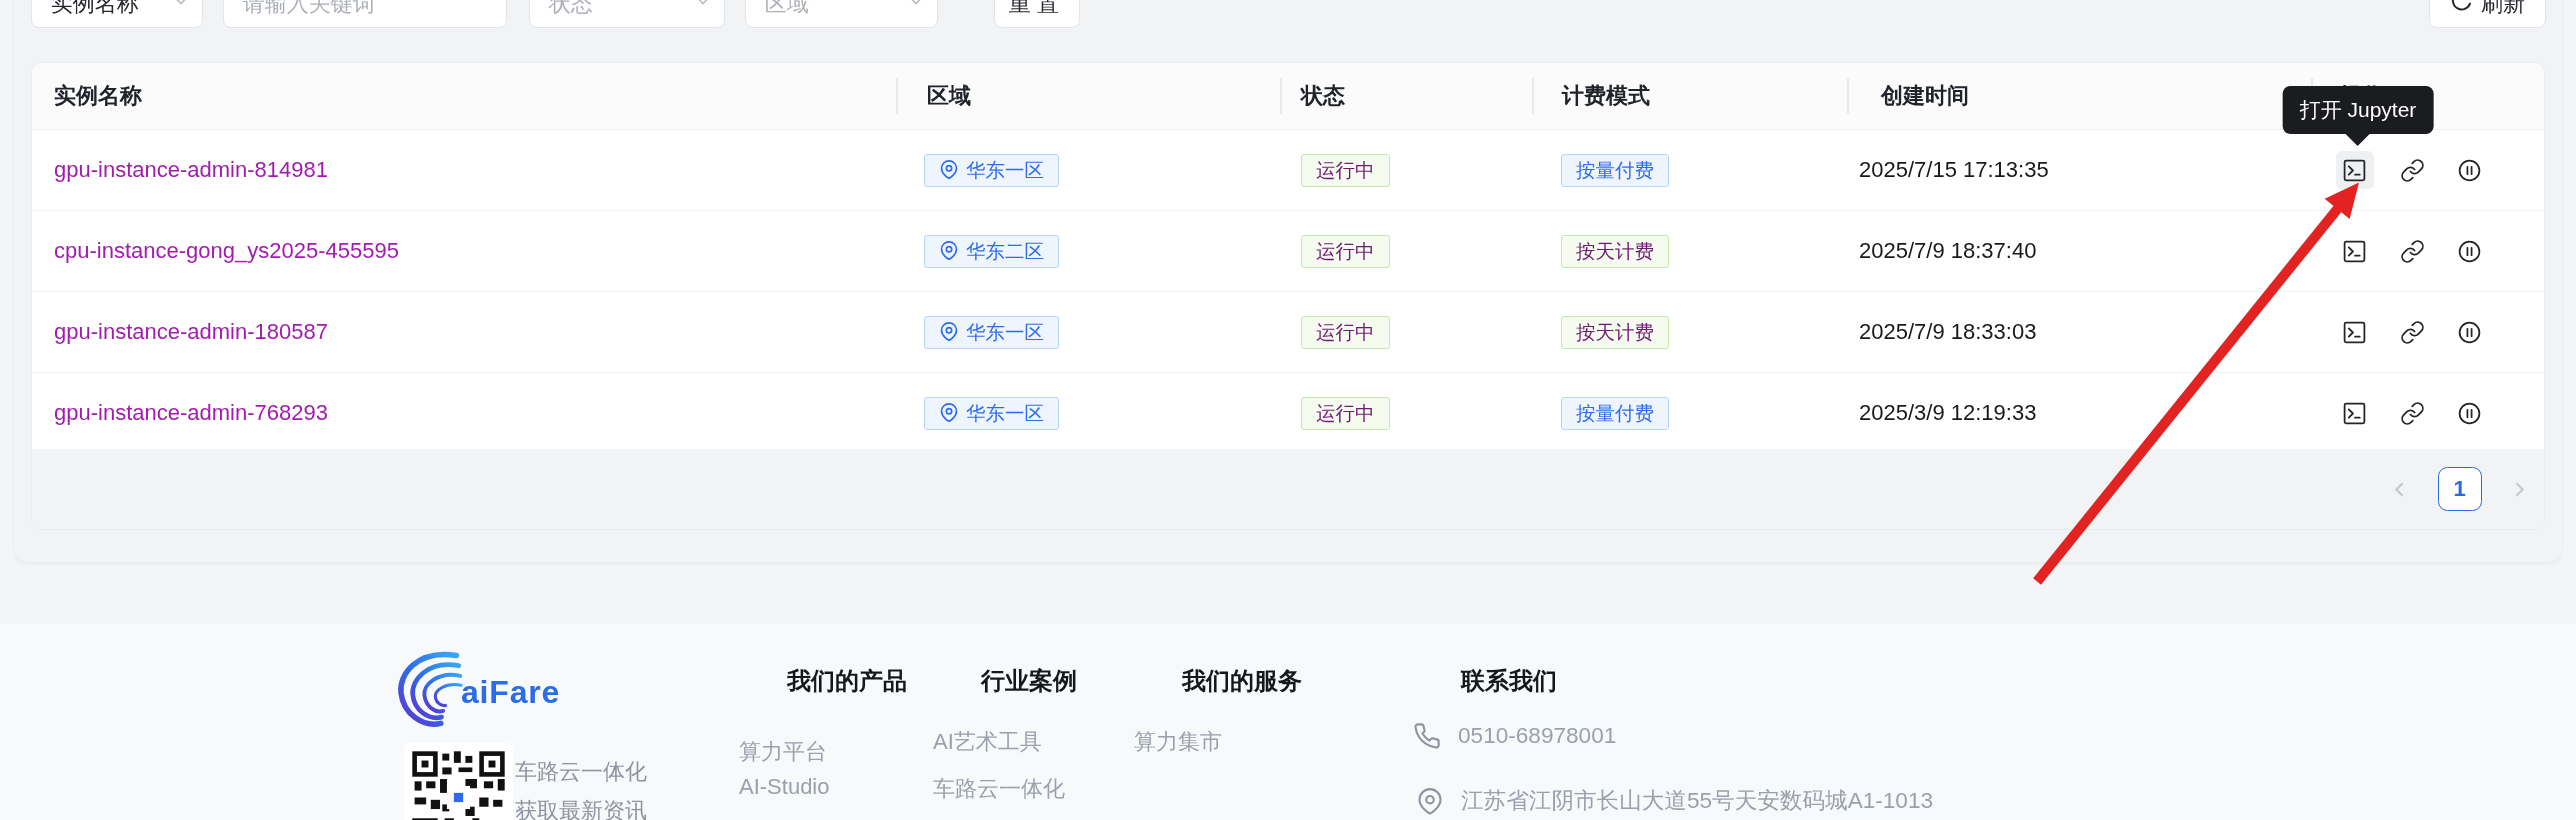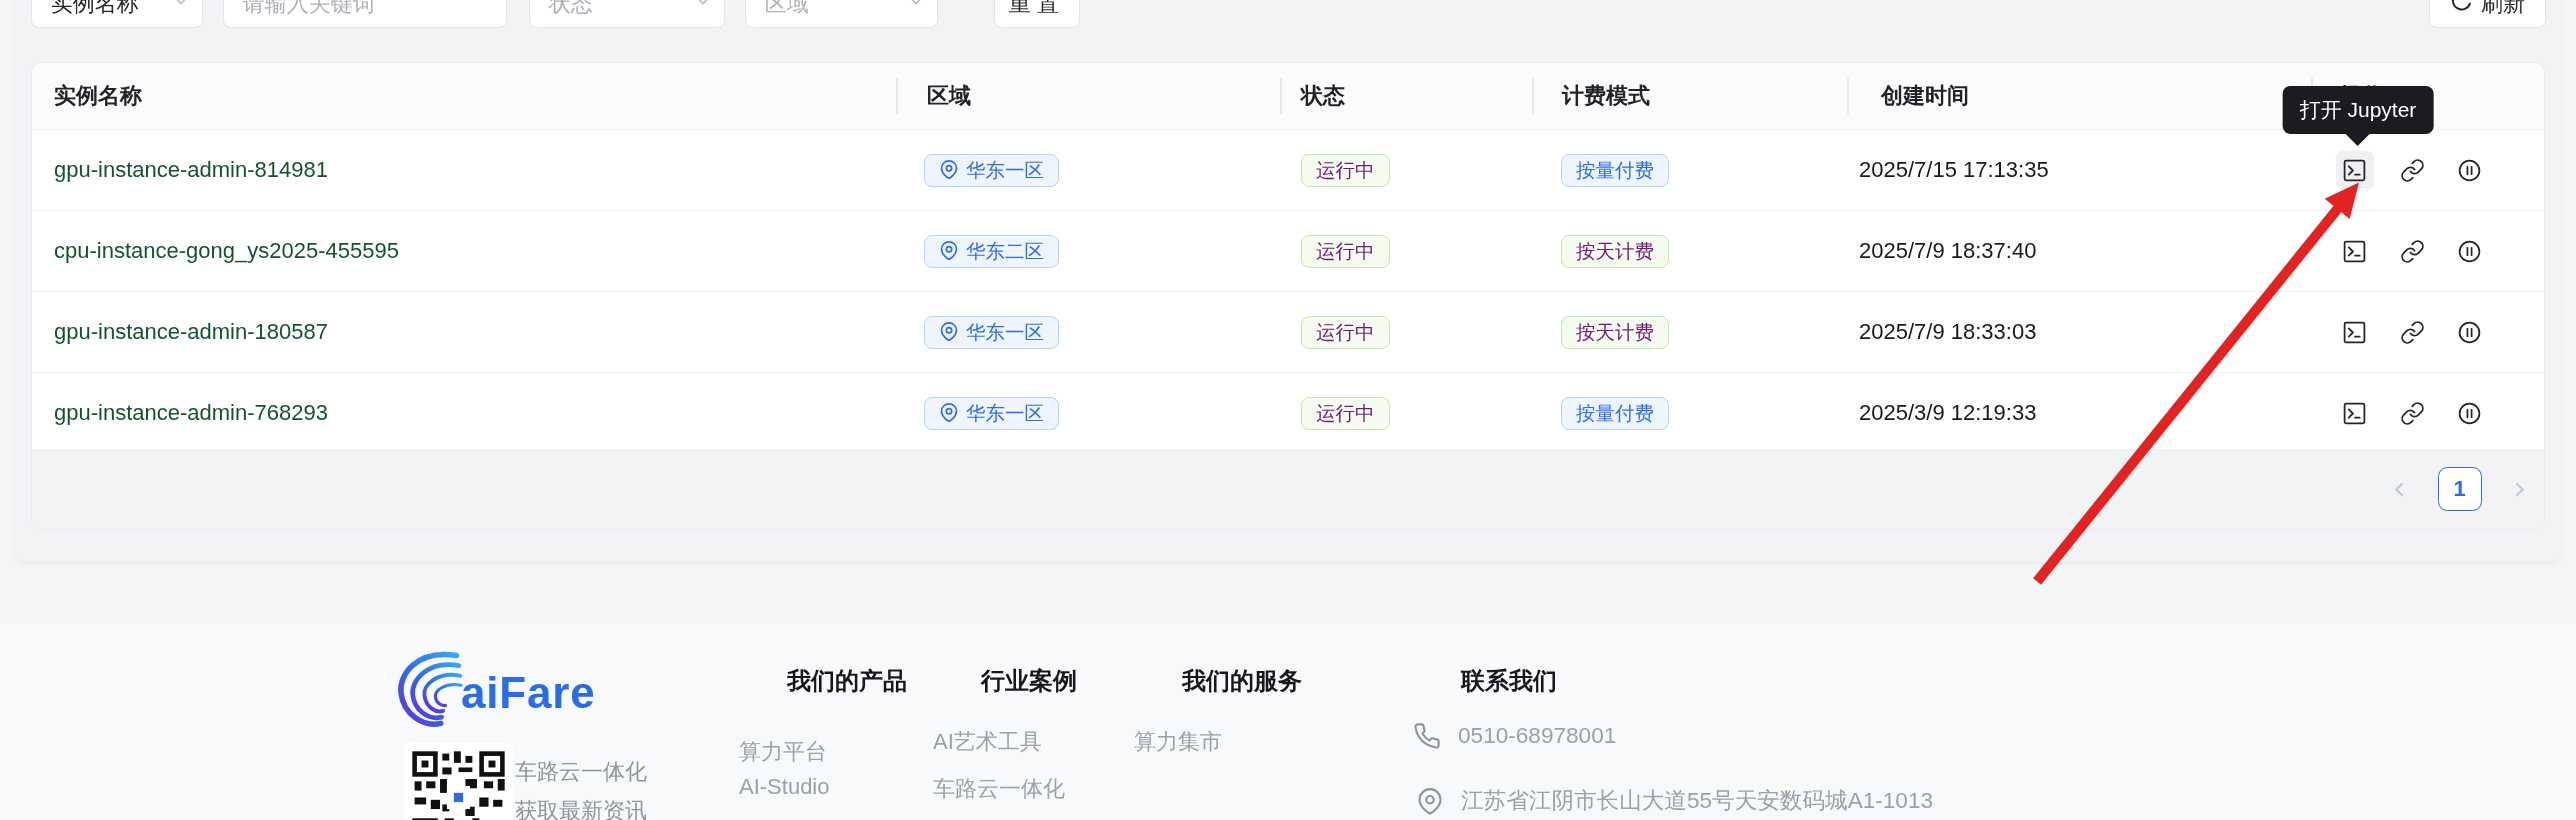--- a/index.html
+++ b/index.html
@@ -37,23 +37,23 @@
   .th:nth-child(5){padding-left:34px;margin-left:20px;}
   .th:nth-child(6){padding-left:29px;}
   .trow{height:80px;border-bottom:1.6px solid #f1f2f5;font-size:22px;}
   .td{display:flex;align-items:center;box-sizing:border-box;}
   .td:nth-child(1){padding-left:22px;}
   .td:nth-child(2){padding-left:28px;}
   .td:nth-child(3){padding-left:21px;}
   .td:nth-child(4){padding-left:29px;}
   .td:nth-child(5){padding-left:32px;}
   .td:nth-child(6){padding-left:25px;gap:20px;}
-  .iname{color:#14532d;cursor:pointer;}
+  .iname{color:#a21caf;cursor:pointer;}
   .time{color:#17191c;}
-  .badge{display:inline-flex;align-items:center;height:33px;padding:0 14px;border-radius:8px;
+  .badge{display:inline-flex;align-items:center;height:33px;padding:0 14px;border-radius:3px;
         font-size:19.5px;border:1.6px solid;box-sizing:border-box;gap:7px;}
   .badge.blue{color:#2f6ceb;background:#eef5ff;border-color:#b9d2fd;}
   .badge.green{color:#701a75;background:#f5fcef;border-color:#c3e8a9;}
   .aicon{width:26.5px;height:26.5px;display:flex;align-items:center;justify-content:center;
         border-radius:6.2px;padding:5.5px;cursor:pointer;}
   .aicon.hl{background:#eff0f2;}
   .aicon svg{stroke:#232529;}
   
   .pager{position:absolute;left:0;right:0;bottom:0;height:80px;background:#f2f3f5;
         display:flex;align-items:center;justify-content:flex-end;gap:23.4px;padding-right:12.5px;}
@@ -65,21 +65,21 @@
   .tooltip{position:absolute;left:2358px;top:86px;transform:translateX(-50%);height:48px;
         background:#1b1c1f;color:#fff;font-size:21px;border-radius:7.8px;display:flex;align-items:center;
         padding:0 17px;white-space:nowrap;z-index:30;}
   .tooltip::after{content:"";position:absolute;left:50%;bottom:-11.7px;transform:translateX(-50%);
         border:12.5px solid transparent;border-top-color:#1b1c1f;border-bottom:0;}
   
   .arrow-layer{position:absolute;left:0;top:0;width:2576px;height:820px;pointer-events:none;z-index:40;}
   
   .footer{position:absolute;left:0;top:624px;width:2576px;height:196px;background:#f8f9fb;}
   .brand{position:absolute;left:394px;top:20px;display:flex;align-items:center;}
-  .brand-word{font-size:44px;font-weight:bold;color:#2b6ce8;margin-left:-11px;letter-spacing:0.8px;margin-top:10px;}
+  .brand-word{font-size:32px;font-weight:bold;color:#2b6ce8;margin-left:-11px;letter-spacing:0.8px;margin-top:10px;}
   .qrbox{position:absolute;left:404px;top:119px;width:97px;height:97px;background:#fff;
         border-radius:6.2px;padding:6.2px;}
   .qrcap{position:absolute;left:515px;color:#8d949e;font-size:22px;}
   .fcol-title{font-size:24px;font-weight:bold;color:#15171a;}
   .flink{position:absolute;font-size:22px;color:#99a1ab;cursor:pointer;white-space:nowrap;}
   .fc{position:absolute;top:41px;margin-left:48px;}
   .contact-row{position:absolute;display:flex;align-items:center;gap:17px;color:#99a1ab;font-size:22.6px;white-space:nowrap;}
   .contact-row svg{stroke:#8d949e;}
 </style>
 </head>

